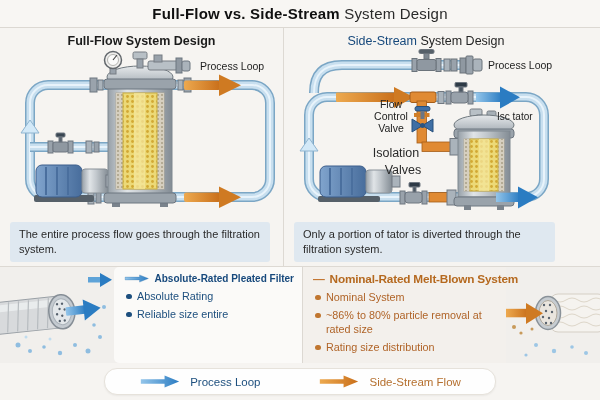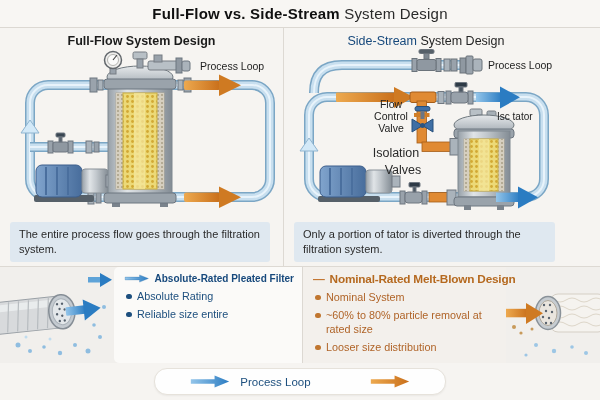--- a/index.html
+++ b/index.html
@@ -385,26 +385,26 @@
       </div>
       <ul class="bullets">
         <li>Absolute Rating</li>
         <li>Reliable size entire</li>
       </ul>
     </div>
 
     <div class="col col-right">
       <div class="col-header">
         <span class="dash">—</span>
-        <span>Nominal-Rated Melt-Blown Design</span>
+        <span>Nominal-Rated Melt-Blown System</span>
       </div>
       <ul class="bullets">
         <li>Nominal System</li>
-        <li>~60% to 80% particle removal at rated size</li>
-        <li>Looser size distribution</li>
+        <li>~86% to 80% particle removal at rated size</li>
+        <li>Rating size distribution</li>
       </ul>
     </div>
 
     <svg class="cmp-art" width="94" height="96" viewBox="0 0 94 96">
       <defs>
         <linearGradient id="orangeG2" x1="0" y1="0" x2="1" y2="0">
           <stop offset="0" stop-color="#eda94f"></stop>
             <stop offset="1" stop-color="#c96f1a"></stop>
         </linearGradient>
       </defs>
@@ -451,17 +451,18 @@
       <span class="legend-item">
         <svg width="42" height="15" viewBox="0 0 46 16">
           <path d="M2 5.5 H28 V1.5 L44 8 L28 14.5 V10.5 H2 Z" fill="url(#blueArrG2)"></path>
         </svg>
         <span class="lbl-blue">Process Loop</span>
       </span>
       <span class="legend-item">
         <svg width="42" height="15" viewBox="0 0 46 16">
           <path d="M2 5.5 H28 V1.5 L44 8 L28 14.5 V10.5 H2 Z" fill="url(#orangeG2)"></path>
         </svg>
+        <span class="lbl-orange">Side-Stream Flow</span>
       </span>
     </div>
   </div>
 
 </div>
 
 </body></html>

